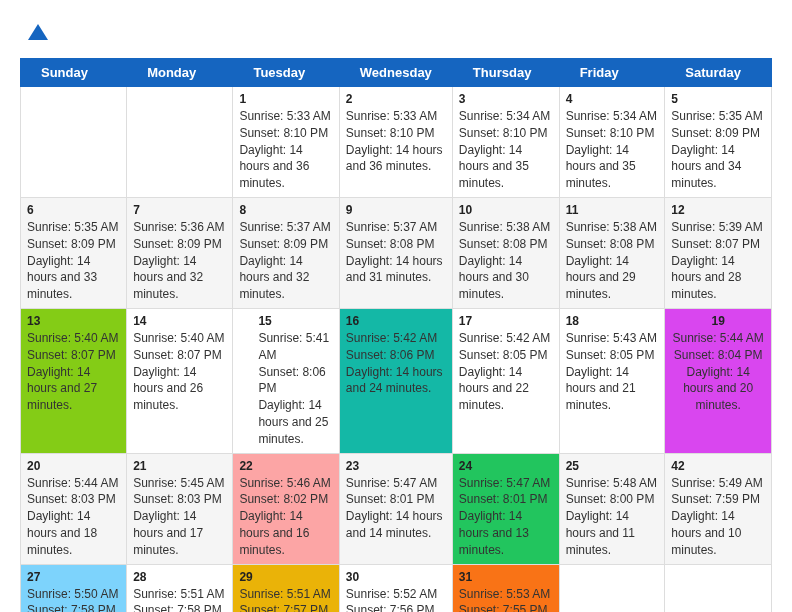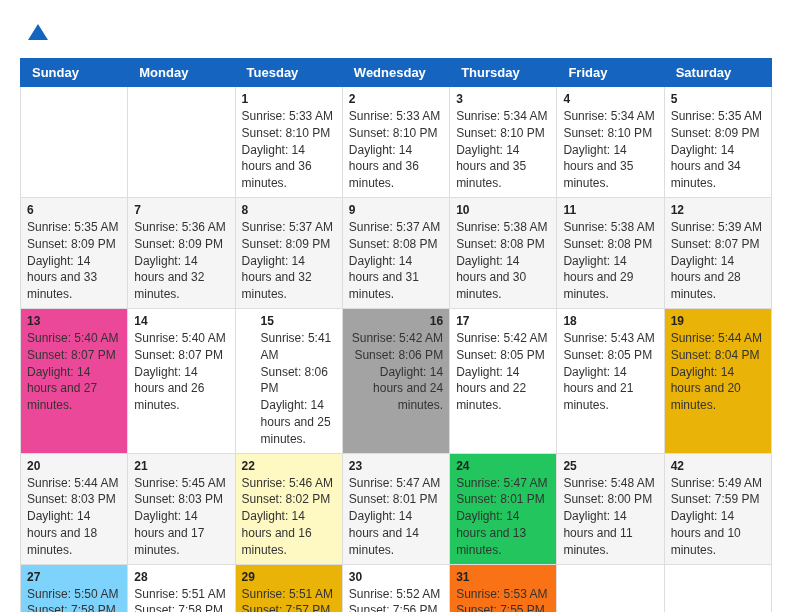--- a/index.html
+++ b/index.html
@@ -54,21 +54,21 @@
     }
     .calendar {
       width: 100%;
       border-collapse: collapse;
       border: 1px solid #ccc;
     }
     .calendar th {
       background-color: #1565c0;
       color: white;
       text-align: left;
-      padding: 6px 11px;
+      padding: 6px 20px;
       font-size: 13px;
       border: 1px solid #1565c0;
     }
     .calendar td {
       vertical-align: top;
       padding: 5px 6px;
       border: 1px solid #ddd;
       font-size: 10.5px;
       color: #222;
       min-height: 80px;
@@ -177,59 +177,59 @@
         <td style="background-color: rgb(245, 245, 245);">
         <span class="day-num">11</span>
         <span class="day-info">Sunrise: 5:38 AM<br>Sunset: 8:08 PM<br>Daylight: 14 hours and 29 minutes.</span>
       </td>
         <td style="background-color: rgb(245, 245, 245);">
         <span class="day-num">12</span>
         <span class="day-info">Sunrise: 5:39 AM<br>Sunset: 8:07 PM<br>Daylight: 14 hours and 28 minutes.</span>
       </td>
       </tr>
       <tr>
-        <td style="background-color: #ec4899;">
+        <td style="background-color: #84cc16;">
         <span class="day-num">13</span>
         <span class="day-info">Sunrise: 5:40 AM<br>Sunset: 8:07 PM<br>Daylight: 14 hours and 27 minutes.</span>
       </td>
         <td style="background-color: rgb(255, 255, 255);">
         <span class="day-num">14</span>
         <span class="day-info">Sunrise: 5:40 AM<br>Sunset: 8:07 PM<br>Daylight: 14 hours and 26 minutes.</span>
       </td>
         <td style="background-color: rgb(255, 255, 255); padding-left: 25px;">
         <span class="day-num">15</span>
         <span class="day-info">Sunrise: 5:41 AM<br>Sunset: 8:06 PM<br>Daylight: 14 hours and 25 minutes.</span>
       </td>
-        <td style="background-color: #a3a3a3; text-align: right;">
+        <td style="background-color: #14b8a6;">
         <span class="day-num">16</span>
         <span class="day-info">Sunrise: 5:42 AM<br>Sunset: 8:06 PM<br>Daylight: 14 hours and 24 minutes.</span>
       </td>
         <td style="background-color: rgb(255, 255, 255);">
         <span class="day-num">17</span>
         <span class="day-info">Sunrise: 5:42 AM<br>Sunset: 8:05 PM<br>Daylight: 14 hours and 22 minutes.</span>
       </td>
         <td style="background-color: rgb(255, 255, 255);">
         <span class="day-num">18</span>
         <span class="day-info">Sunrise: 5:43 AM<br>Sunset: 8:05 PM<br>Daylight: 14 hours and 21 minutes.</span>
       </td>
-        <td style="background-color: #eab308;">
+        <td style="background-color: #d946ef; text-align: center;">
         <span class="day-num">19</span>
         <span class="day-info">Sunrise: 5:44 AM<br>Sunset: 8:04 PM<br>Daylight: 14 hours and 20 minutes.</span>
       </td>
       </tr>
       <tr>
         <td style="background-color: rgb(245, 245, 245);">
         <span class="day-num">20</span>
         <span class="day-info">Sunrise: 5:44 AM<br>Sunset: 8:03 PM<br>Daylight: 14 hours and 18 minutes.</span>
       </td>
         <td style="background-color: rgb(245, 245, 245);">
         <span class="day-num">21</span>
         <span class="day-info">Sunrise: 5:45 AM<br>Sunset: 8:03 PM<br>Daylight: 14 hours and 17 minutes.</span>
       </td>
-        <td style="background-color: #fef9c3; margin-left: 24px;">
+        <td style="background-color: #fca5a5; margin-left: 24px;">
         <span class="day-num">22</span>
         <span class="day-info">Sunrise: 5:46 AM<br>Sunset: 8:02 PM<br>Daylight: 14 hours and 16 minutes.</span>
       </td>
         <td style="background-color: rgb(245, 245, 245);">
         <span class="day-num">23</span>
         <span class="day-info">Sunrise: 5:47 AM<br>Sunset: 8:01 PM<br>Daylight: 14 hours and 14 minutes.</span>
       </td>
         <td style="background-color: #22c55e;">
         <span class="day-num">24</span>
         <span class="day-info">Sunrise: 5:47 AM<br>Sunset: 8:01 PM<br>Daylight: 14 hours and 13 minutes.</span>

